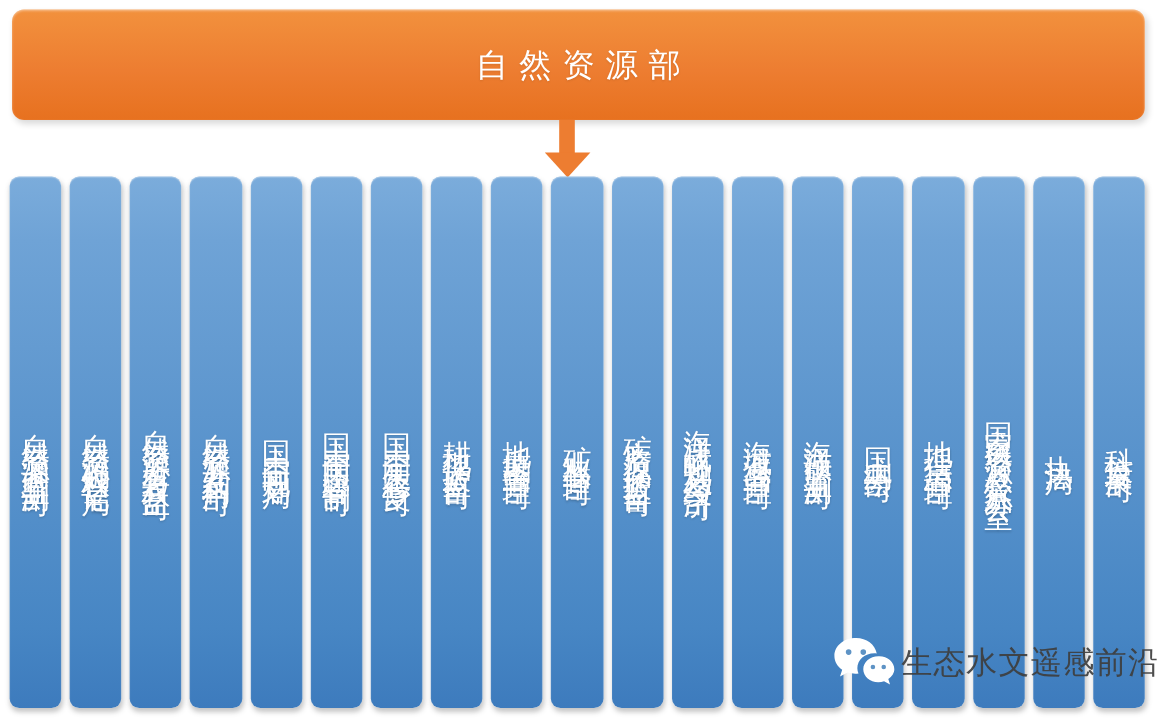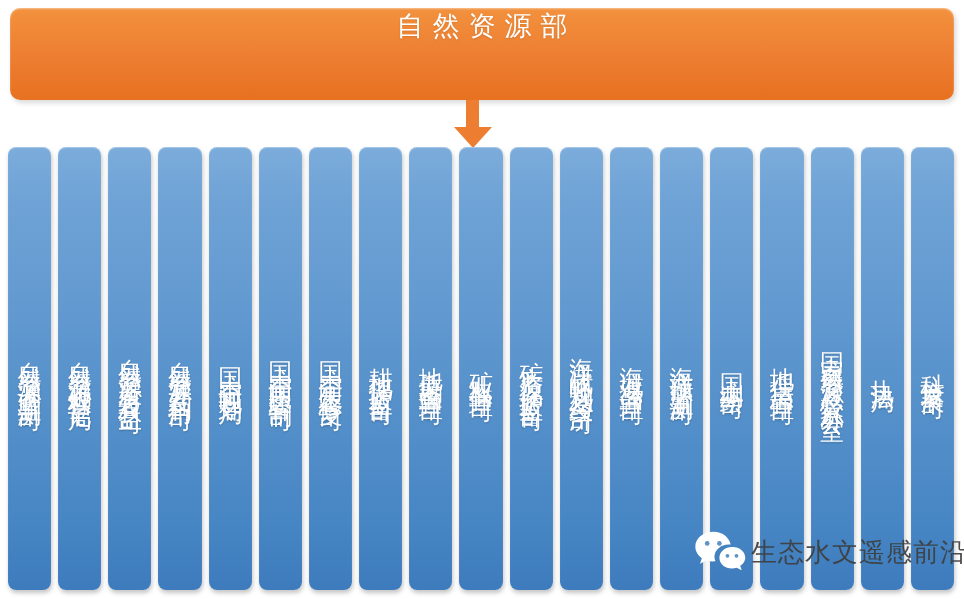--- a/index.html
+++ b/index.html
@@ -17,20 +17,21 @@
   .header-box {
     position: absolute;
     left: 10px;
     top: 8px;
     width: 944px;
     height: 92px;
     border-radius: 10px;
     background: linear-gradient(180deg, #F2913D 0%, #ED7D31 55%, #E7711F 100%);
     box-shadow: inset 0 1px 2px rgba(255,255,255,0.45), 2px 3px 5px rgba(0,0,0,0.15);
     display: flex;
+    align-items: center;
     justify-content: center;
   }
   .header-title {
     color: #ffffff;
     font-family: "DejaVu Serif", serif;
     font-size: 27px;
     letter-spacing: 9px;
     text-indent: 9px;
     text-shadow: 0 1px 2px rgba(0,0,0,0.12);
     white-space: nowrap;

